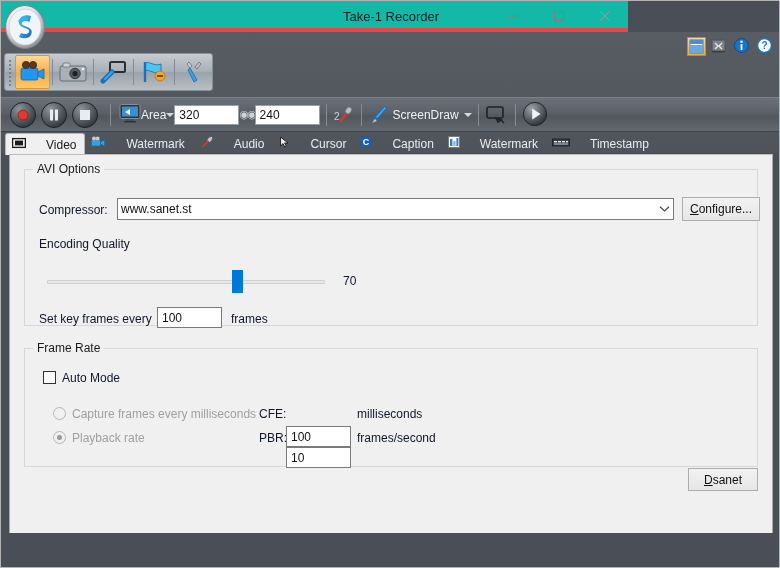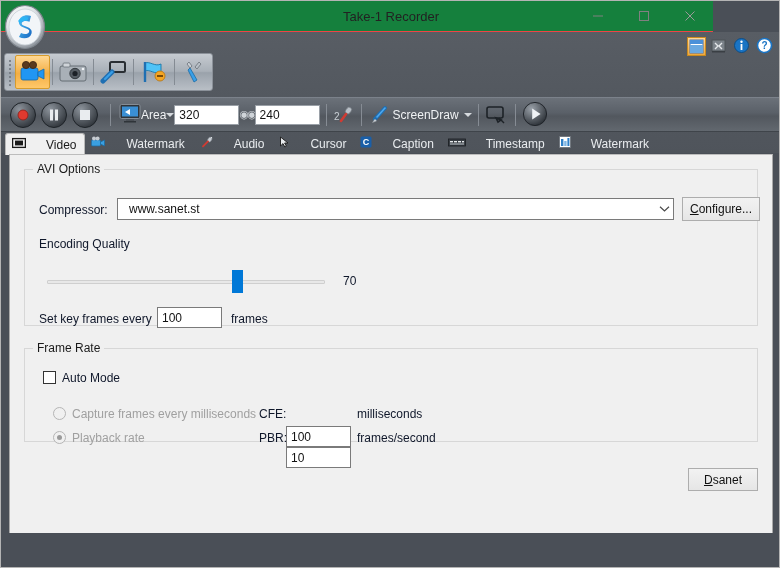--- a/index.html
+++ b/index.html
@@ -16,23 +16,23 @@
     position: relative;
     width: 780px; height: 568px;
     background: #4a4f57;
     border: 1px solid #b4b4b4;
     overflow: hidden;
   }
 
   
   .titlebar {
     position: absolute; top: 0; left: 0;
-    width: 712px; height: 31px;
-    background: #15803d;
-    border-bottom: 1px solid #ef4444;
+    width: 627px; height: 31px;
+    background: #14b8a6;
+    border-bottom: 4px solid #ef4444;
   }
   .title-text {
     position: absolute; left: 0; top: 0;
     width: 780px; height: 31px;
     line-height: 31px;
     text-align: center;
     font-size: 13px;
     color: #222222;
   }
   .wbtn {
@@ -194,21 +194,21 @@
   }
 
   .combo {
     position: absolute;
     background: #ffffff;
     border: 1px solid #7a7a7a;
     font-size: 12px; color: #111;
     display: flex; align-items: center;
     cursor: default;
   }
-  .combo .val { flex: 1; padding-left: 11px; }
+  .combo .val { flex: 1; padding-left: 3px; }
   .combo .arrow {
     width: 18px; height: 100%;
     display: flex; align-items: center; justify-content: center;
   }
 
   .btn {
     position: absolute;
     background: linear-gradient(180deg,#f2f2f2 0%,#e6e6e6 100%);
     border: 1px solid #adadad;
     font-size: 12px; color: #111;
@@ -545,43 +545,43 @@
         <svg width="12" height="12" viewBox="0 0 12 12">
           <rect x="0.5" y="0.5" width="11" height="11" rx="1.5" fill="#1a5fa8"></rect>
           <text x="6" y="9.2" font-size="9" font-weight="bold" fill="#ffffff" text-anchor="middle" font-family="Liberation Sans, sans-serif">C</text>
         </svg>
       </span>
       <span>Caption</span>
     </div>
 
     <div class="tab">
       <span>
+        <svg width="12" height="12" viewBox="0 0 12 12">
+          <rect x="0.5" y="0.5" width="11" height="11" fill="#ffffff" stroke="#6f767d" stroke-width="0.9"></rect>
+          <rect x="2" y="3" width="2.4" height="7" fill="#2f80c8"></rect>
+          <rect x="5.2" y="5" width="2.4" height="5" fill="#7fb6e4"></rect>
+          <rect x="8.4" y="2" width="2" height="8" fill="#2f80c8"></rect>
+        </svg>
+      </span>
+      <span>Watermark</span>
+    </div>
+
+    <div class="tab">
+      <span>
         <svg width="18" height="11" viewBox="0 0 18 11">
           <rect x="0.5" y="2" width="17" height="7" fill="#3a3f45" stroke="#1a1d21" stroke-width="0.8"></rect>
           <rect x="2" y="4" width="3" height="1.4" fill="#e8ebee"></rect>
           <rect x="6" y="4" width="3" height="1.4" fill="#e8ebee"></rect>
           <rect x="10" y="4" width="3" height="1.4" fill="#e8ebee"></rect>
           <rect x="14" y="4" width="2" height="1.4" fill="#e8ebee"></rect>
           <rect x="2" y="6.4" width="14" height="1.2" fill="#aab0b6"></rect>
         </svg>
       </span>
       <span>Timestamp</span>
     </div>
-
-    <div class="tab">
-      <span>
-        <svg width="12" height="12" viewBox="0 0 12 12">
-          <rect x="0.5" y="0.5" width="11" height="11" fill="#ffffff" stroke="#6f767d" stroke-width="0.9"></rect>
-          <rect x="2" y="3" width="2.4" height="7" fill="#2f80c8"></rect>
-          <rect x="5.2" y="5" width="2.4" height="5" fill="#7fb6e4"></rect>
-          <rect x="8.4" y="2" width="2" height="8" fill="#2f80c8"></rect>
-        </svg>
-      </span>
-      <span>Watermark</span>
-    </div>
   </div>
 
   <div class="content">
 
     <div class="group" style="left:14px; top:14px; width:734px; height:157px;">
       <div class="group-title">AVI Options</div>
 
       <div class="lbl" style="left:14px; top:33px;">Compressor:</div>
 
       <div class="combo" style="left:92px; top:28px; width:557px; height:22px;">
@@ -601,21 +601,21 @@
 
       <div class="slider-track" style="left:22px; top:110px; width:278px;"></div>
       <div class="slider-thumb" style="left:207px; top:100px;"></div>
       <div class="lbl" style="left:318px; top:104px;">70</div>
 
       <div class="lbl" style="left:14px; top:142px;">Set key frames every</div>
       <input class="tfield" type="text" style="left: 132px; top: 137px; width: 65px; height: 21px;" value="100">
       <div class="lbl" style="left:206px; top:142px;">frames</div>
     </div>
 
-    <div class="group" style="left:14px; top:193px; width:734px; height:94px;">
+    <div class="group" style="left:14px; top:193px; width:734px; height:119px;">
       <div class="group-title">Frame Rate</div>
 
       <div class="cbox" style="left:18px; top:22px;"></div>
       <div class="lbl" style="left:37px; top:22px;">Auto Mode</div>
 
       <div class="radio" style="left:28px; top:58px;"></div>
       <div class="lbl dis" style="left:47px; top:58px;">Capture frames every milliseconds</div>
       <div class="lbl" style="left:234px; top:58px;">CFE:</div>
       <input class="tfield" type="text" style="left: 261px; top: 53px; width: 65px; height: 21px; margin-top: 45px;" value="10">
       <div class="lbl" style="left:332px; top:58px;">milliseconds</div>

